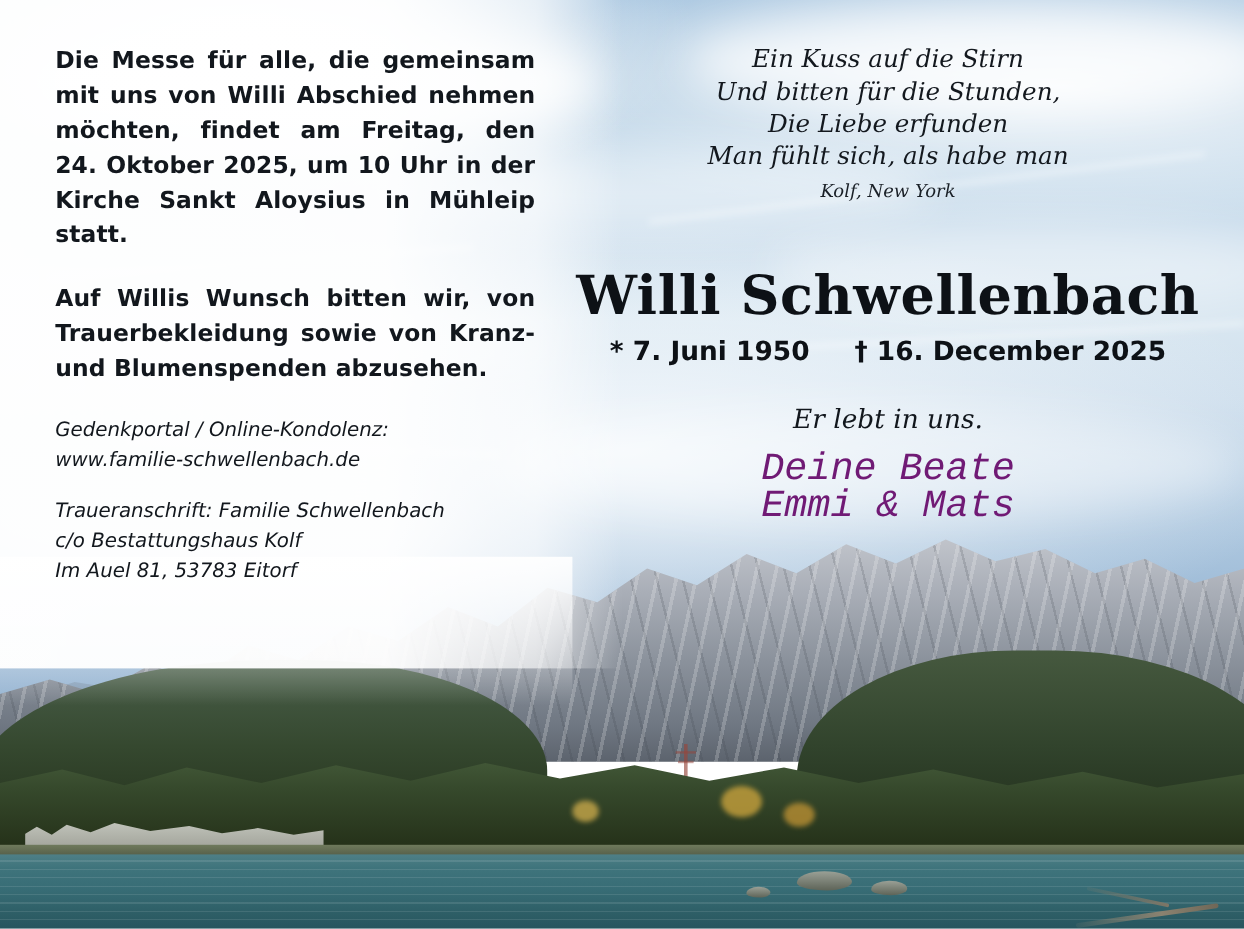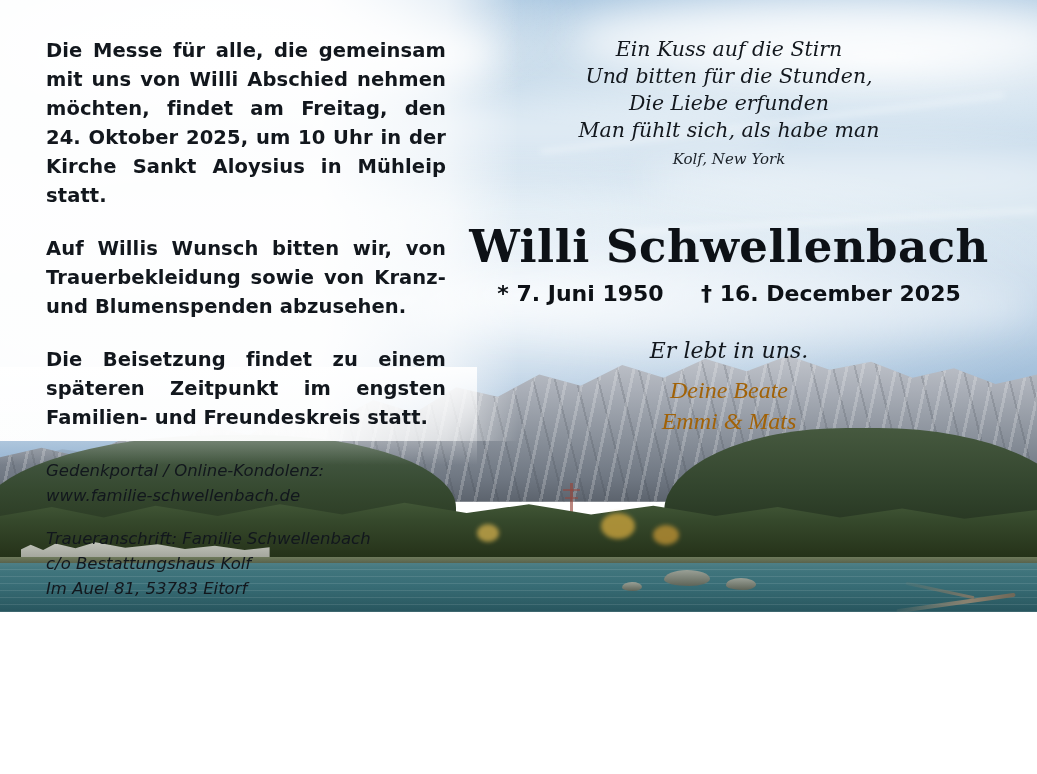--- a/index.html
+++ b/index.html
@@ -3,21 +3,21 @@
 <meta charset="utf-8">
 <style>
   html, body {
     margin: 0;
     padding: 0;
     background: #ffffff;
   }
   #card {
     position: relative;
     width: 1037px;
-    height: 612px;
+    height: 774px;
     overflow: hidden;
     font-family: "DejaVu Sans", sans-serif;
     color: #1a1f26;
   }
 
   
   .bg {
     position: absolute;
     inset: 0;
   }
@@ -233,21 +233,21 @@
     line-height: 25px;
     font-weight: 400;
     color: #12171d;
     margin: 0 0 18px 0;
     font-style: italic;
   }
   .small-block div { white-space: nowrap; }
 
   .right-col {
     position: absolute;
-    right: 48px;
+    right: 37px;
     top: 36px;
     width: 520px;
     text-align: center;
   }
   .verse {
     font-family: "DejaVu Serif", serif;
     font-style: italic;
     font-size: 20.5px;
     line-height: 27px;
     color: #13181e;
@@ -278,25 +278,25 @@
   .dates .gap { display: inline-block; width: 22px; }
   .motto {
     margin-top: 32px;
     font-family: "DejaVu Serif", serif;
     font-style: italic;
     font-size: 22px;
     color: #12171d;
   }
   .family {
     margin-top: 12px;
-    font-family: Liberation Serif, serif;
-    font-style: italic;
-    font-size: 24px;
+    font-family: Liberation Mono, monospace;
+    font-style: italic;
+    font-size: 32px;
     line-height: 31px;
-    color: #a16207;
+    color: #701a75;
   }
 </style>
 </head>
 <body>
 
 <div id="card">
 
   <div class="bg">
     <div class="sky"></div>
     <div class="cloud c1"></div>
@@ -329,21 +329,20 @@
     <div class="branch2"></div>
     <div class="left-wash"></div>
     <div class="left-wash-v"></div>
   </div>
 
   <div class="content">
 
     <div class="left-col">
       <p class="para">Die Messe für alle, die gemeinsam mit uns von Willi Abschied nehmen möchten, findet am Freitag, den 24. Oktober 2025, um 10 Uhr in der Kirche Sankt Aloysius in Mühleip statt.</p>
       <p class="para">Auf Willis Wunsch bitten wir, von Trauerbekleidung sowie von Kranz- und Blumenspenden abzusehen.</p>
-      <p class="para last">Die Beisetzung findet zu einem späteren Zeitpunkt im engsten Familien- und Freundeskreis statt.</p>
 
       <div class="small-block">
         <div>Gedenkportal / Online-Kondolenz:</div>
         <div>www.familie-schwellenbach.de</div>
       </div>
 
       <div class="small-block">
         <div>Traueranschrift: Familie Schwellenbach</div>
         <div>c/o Bestattungshaus Kolf</div>
         <div>Im Auel 81, 53783 Eitorf</div>

